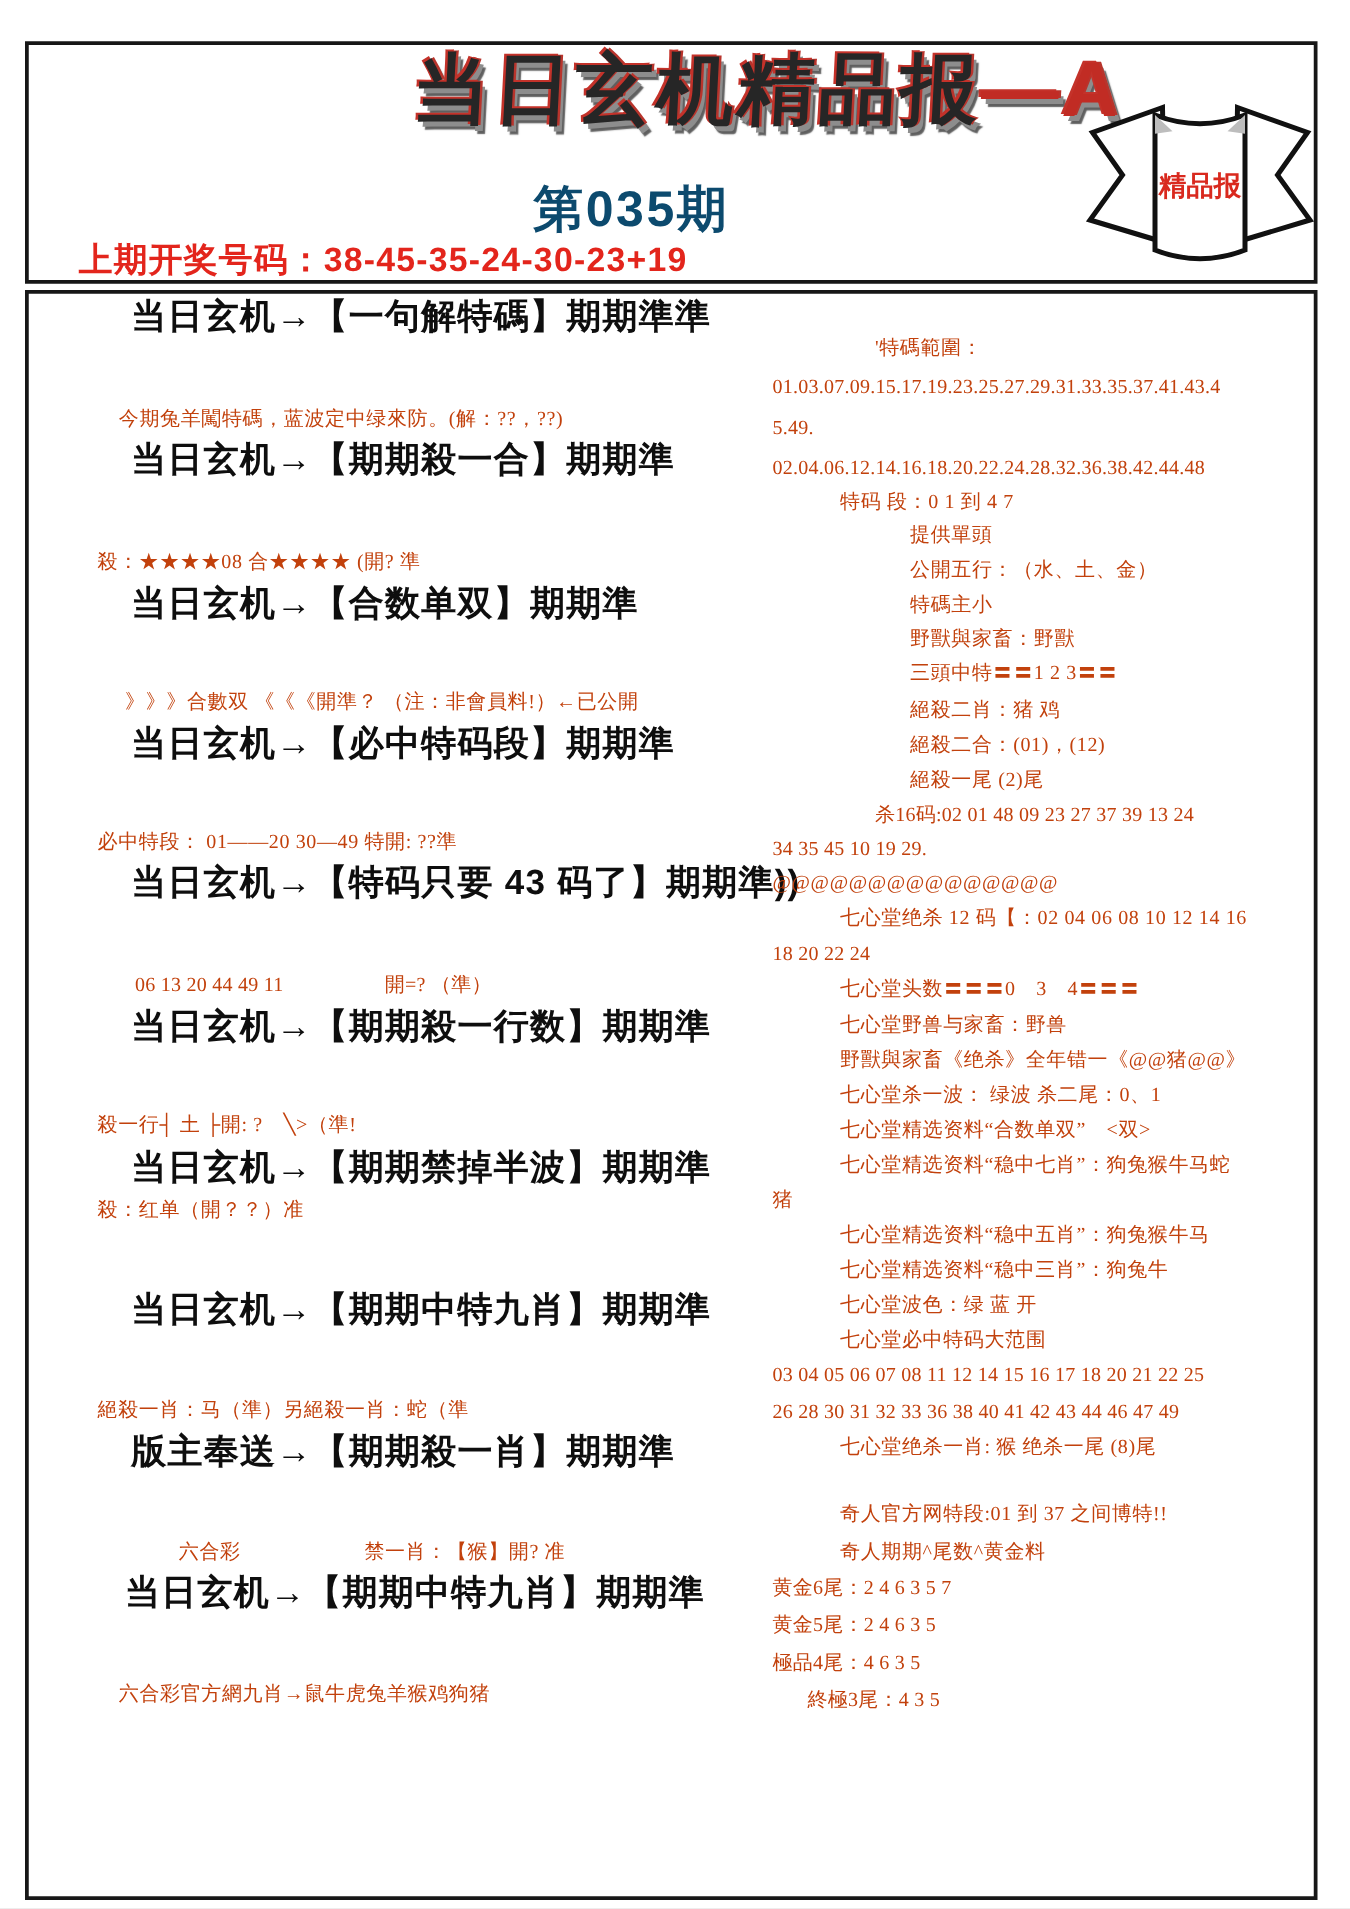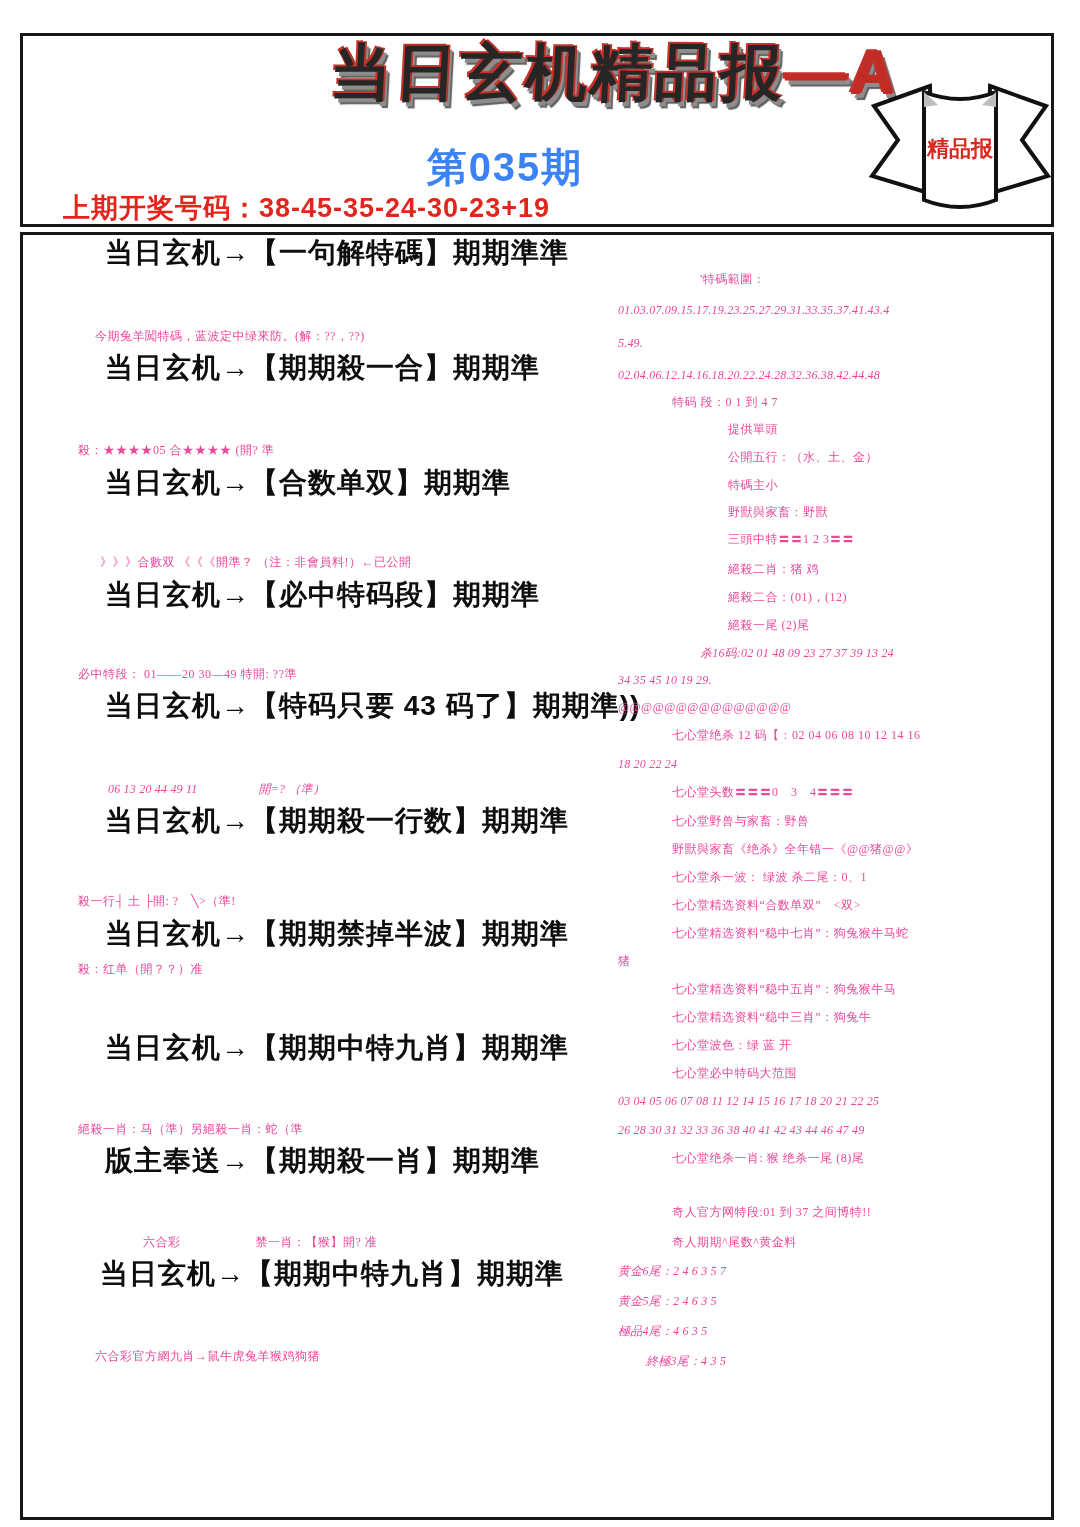--- a/index.html
+++ b/index.html
@@ -5,43 +5,43 @@
   html,body{margin:0;padding:0;}
   body{
     width:1080px;height:1527px;position:relative;background:#ffffff;
     font-family:"Liberation Serif","DejaVu Serif",serif;
     outline:1px solid #b5b5b5;overflow:hidden;
   }
   .box{position:absolute;border:3px solid #171717;background:transparent;}
   #header-box{left:20px;top:33px;width:1028px;height:188px;}
   #content-box{left:20px;top:232px;width:1028px;height:1282px;}
   .ln{
-    position:absolute;white-space:nowrap;color:#ec4899;
-    font-size:12px;line-height:26px;letter-spacing:0.5px;
+    position:absolute;white-space:nowrap;color:#c2410c;
+    font-size:16px;line-height:26px;letter-spacing:0.5px;
     font-family:"Liberation Serif","DejaVu Serif",serif;
   }
   .b{
     font-family:"Liberation Sans","DejaVu Sans",sans-serif;
     font-weight:bold;font-size:28px;color:#0e0e0e;letter-spacing:1px;
   }
-  .num{letter-spacing:0.2px;font-style:italic;}
+  .num{letter-spacing:0.2px;}
   #page-title{
     position:absolute;left:330px;top:38px;white-space:nowrap;
     font-family:"Liberation Sans","DejaVu Sans",sans-serif;
     font-weight:bold;font-size:62px;line-height:70px;letter-spacing:3px;
     color:#262626;
     text-shadow:-2px -2px 0 #c4322a, 2px -1px 0 #b8342c,
                  4px 4px 0 #8d8d8d, 6px 6px 1px #5f5f5f;
     transform:skewX(-3deg);
   }
   #page-title .suffix{color:#c12c24;}
   #issue{
     position:absolute;left:0;top:140px;width:1010px;text-align:center;
     font-family:"Liberation Sans","DejaVu Sans",sans-serif;
-    font-weight:bold;font-size:40px;color:#3b82f6;letter-spacing:2px;
+    font-weight:bold;font-size:40px;color:#0c4a6e;letter-spacing:2px;
   }
   #last-draw{
     position:absolute;left:63px;top:190px;white-space:nowrap;
     font-family:"Liberation Sans","DejaVu Sans",sans-serif;
     font-weight:bold;font-size:27px;color:#e3251c;letter-spacing:1px;
   }
   #ribbon{position:absolute;left:866px;top:76px;width:188px;height:148px;}
   #ribbon text{
     font-family:"Liberation Sans","DejaVu Sans",sans-serif;
     font-weight:bold;
@@ -65,21 +65,21 @@
   <polygon points="58,16 72,29 58,31" fill="#bdbdbd"></polygon>
   <polygon points="130,16 116,29 130,31" fill="#bdbdbd"></polygon>
   <text x="94" y="80" font-size="22" fill="#d9291e" text-anchor="middle">精品报</text>
 </svg>
 
 <div id="content-box" class="box"></div>
 
 <div class="ln b" style="left:105px;top:240px">当日玄机→【一句解特碼】期期準準</div>
 <div class="ln" style="left:95px;top:323px">今期兔羊闖特碼，蓝波定中绿來防。(解：??，??)</div>
 <div class="ln b" style="left:105px;top:355px">当日玄机→【期期殺一合】期期準</div>
-<div class="ln" style="left:78px;top:437px">殺：★★★★05 合★★★★ (開? 準</div>
+<div class="ln" style="left:78px;top:437px">殺：★★★★08 合★★★★ (開? 準</div>
 <div class="ln b" style="left:105px;top:470px">当日玄机→【合数单双】期期準</div>
 <div class="ln" style="left:100px;top:549px">》》》合數双 《《《開準？ （注：非會員料!）←已公開</div>
 <div class="ln b" style="left:105px;top:582px">当日玄机→【必中特码段】期期準</div>
 <div class="ln" style="left:78px;top:661px">必中特段： 01——20 30—49 特開: ??準</div>
 <div class="ln b" style="left:105px;top:693px">当日玄机→【特码只要 43 码了】期期準))</div>
 <div class="ln num" style="left:108px;top:776px">06 13 20 44 49 11　　　　　開=? （準）</div>
 <div class="ln b" style="left:105px;top:808px">当日玄机→【期期殺一行数】期期準</div>
 <div class="ln" style="left:78px;top:888px">殺一行┤ 土 ├開: ?　╲&gt;（準!</div>
 <div class="ln b" style="left:105px;top:921px">当日玄机→【期期禁掉半波】期期準</div>
 <div class="ln" style="left:78px;top:956px">殺：红单（開？？）准</div>

